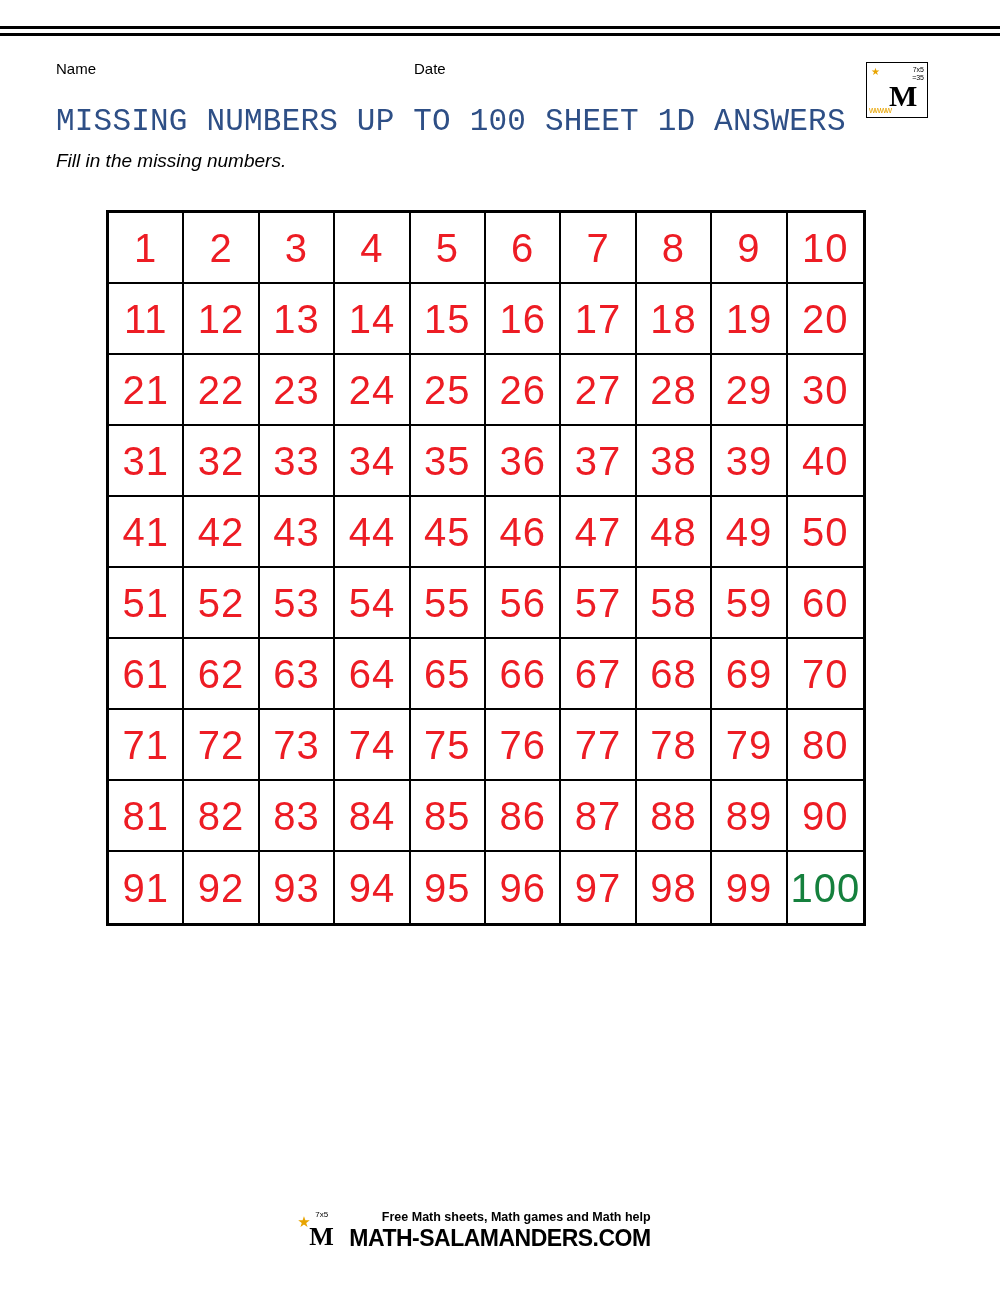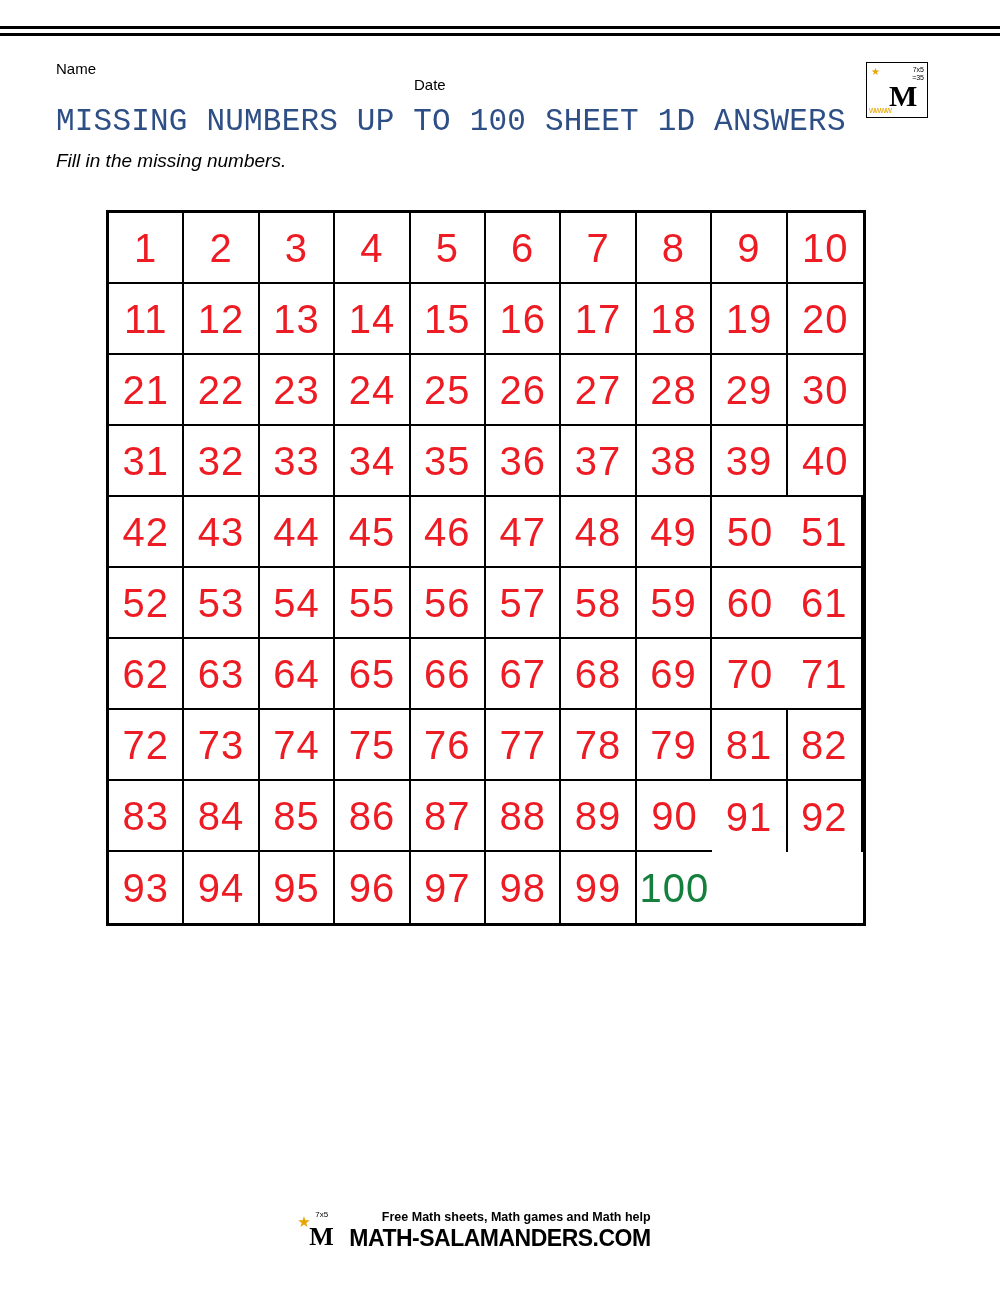--- a/index.html
+++ b/index.html
@@ -44,21 +44,20 @@
     position: absolute;
     left: 0; top: 0;
     font-size: 15px;
     color: #000000;
   }
   .date-label {
     position: absolute;
     left: 358px; top: 0;
     font-size: 15px;
     color: #000000;
-    margin-top: 16px;
   }
   .title {
     position: absolute;
     left: 56px; top: 104px;
     font-size: 31px;
     letter-spacing: 0.2px;
     color: #2e4f86;
     font-family: Liberation Mono, monospace;
     font-weight: normal;
     white-space: nowrap;
@@ -254,20 +253,21 @@
       <div class="cell">31</div>
       <div class="cell">32</div>
       <div class="cell">33</div>
       <div class="cell">34</div>
       <div class="cell">35</div>
       <div class="cell">36</div>
       <div class="cell">37</div>
       <div class="cell">38</div>
       <div class="cell">39</div>
       <div class="cell last-col">40</div>
+      <div class="cell">41</div>
       <div class="cell">42</div>
       <div class="cell">43</div>
       <div class="cell">44</div>
       <div class="cell">45</div>
       <div class="cell">46</div>
       <div class="cell">47</div>
       <div class="cell">48</div>
       <div class="cell">49</div>
       <div class="cell last-col">50</div>
       <div class="cell">51</div>
@@ -292,20 +292,21 @@
       <div class="cell last-col">70</div>
       <div class="cell">71</div>
       <div class="cell">72</div>
       <div class="cell">73</div>
       <div class="cell">74</div>
       <div class="cell">75</div>
       <div class="cell">76</div>
       <div class="cell">77</div>
       <div class="cell">78</div>
       <div class="cell">79</div>
+      <div class="cell last-col">80</div>
       <div class="cell">81</div>
       <div class="cell">82</div>
       <div class="cell">83</div>
       <div class="cell">84</div>
       <div class="cell">85</div>
       <div class="cell">86</div>
       <div class="cell">87</div>
       <div class="cell">88</div>
       <div class="cell">89</div>
       <div class="cell last-col">90</div>

